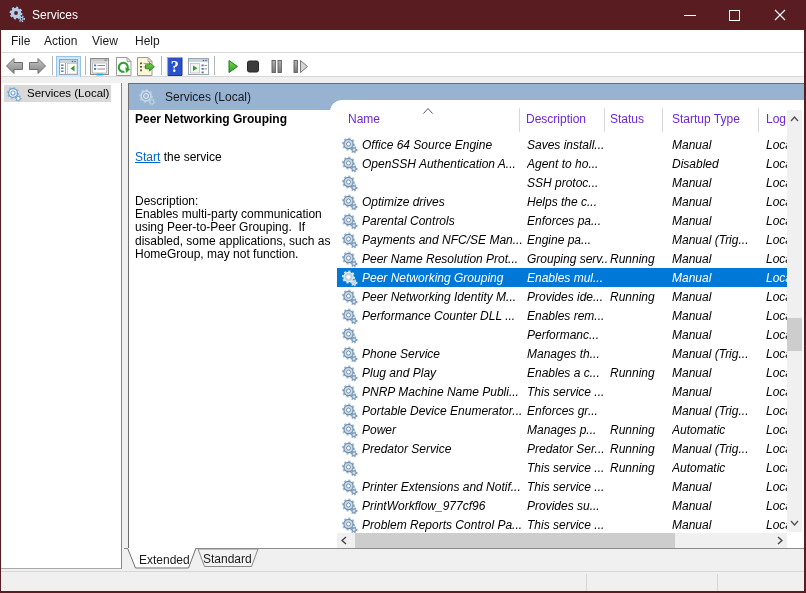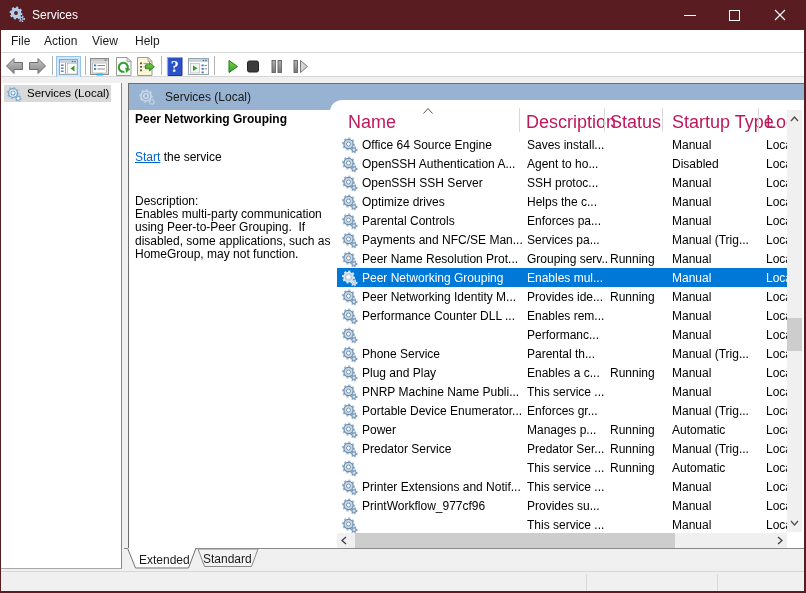--- a/index.html
+++ b/index.html
@@ -23,23 +23,23 @@
 #pane { left:128px; top:83px; width:676px; height:465px; background:#fff; border-top:1px solid #6d6d6d; border-left:1px solid #6d6d6d; }
 #band { position:absolute; left:0; top:0; width:675px; height:26px; background:#97b3d1; }
 #bandtext { position:absolute; left:36px; top:6px; color:#1a1a1a; }
 #listpanel { position:absolute; left:201px; top:16px; width:474px; height:448px; background:#fff; border-radius:12px 0 0 0; }
 
 #infotitle { position:absolute; left:6px; top:28px; font-weight:bold; font-size:12px; }
 #startline { position:absolute; left:6px; top:66px; }
 #startlink { color:#0066cc; text-decoration:underline; }
 #descblock { position:absolute; left:6px; top:111px; width:210px; line-height:13.2px; font-size:12px; }
 
-.hdrtext { position:absolute; top:0; font-size:18px; color:#be185d; white-space:nowrap; }
+.hdrtext { position:absolute; top:0; font-size:12px; color:#6d28d9; white-space:nowrap; }
 .hdrsep { position:absolute; width:1px; height:24px; background:#d8d8d8; }
-.row { position:absolute; left:208px; width:450px; height:19px; }
+.row { position:absolute; left:208px; width:450px; height:19px;font-style:italic; }
 .rname { position:absolute; left:25px; top:3px; width:162px; overflow:hidden; white-space:nowrap; }
 .rdesc { position:absolute; left:190px; top:3px; width:80px; overflow:hidden; white-space:nowrap; }
 .rstat { position:absolute; left:273px; top:3px; }
 .rstart { position:absolute; left:335px; top:3px; width:86px; overflow:hidden; white-space:nowrap; }
 .rlog { position:absolute; left:429px; top:3px; width:21px; overflow:hidden; white-space:nowrap; }
 .gicon { position:absolute; left:4px; top:2px; }
 
 #vsb { position:absolute; left:658px; top:26px; width:15px; height:422px; background:#f0f0f0; }
 #vthumb { position:absolute; left:0; top:208px; width:15px; height:33px; background:#cdcdcd; }
 #hsb { position:absolute; left:208px; top:449px; width:450px; height:15px; background:#f0f0f0; }
@@ -240,21 +240,20 @@
         <svg class="gicon" width="17" height="17" viewBox="0 0 17 17">
           <g fill="none">
             <circle cx="7.5" cy="7" r="5.4" stroke="#a4bdd4" stroke-width="2.4" stroke-dasharray="2.05 2.05"></circle>
             <circle cx="7.5" cy="7" r="4.6" fill="#ccdae8" stroke="#6b8cab" stroke-width="1.2"></circle>
             <circle cx="7.5" cy="7" r="2" fill="#fdfdfd" stroke="#6b8cab" stroke-width="0.9"></circle>
             <circle cx="13" cy="12.8" r="2.8" stroke="#8ba6c0" stroke-width="1.5" stroke-dasharray="1.35 1.35"></circle>
             <circle cx="13" cy="12.8" r="2.1" fill="#b3c6d9" stroke="#6b8cab" stroke-width="0.9"></circle>
             <circle cx="13" cy="12.8" r="0.8" fill="#eef3f8"></circle>
           </g>
         </svg>
-        <div class="rname">OpenSSH SSH Server</div>
         <div class="rdesc">SSH protoc...</div>
         <div class="rstat"></div>
         <div class="rstart">Manual</div>
         <div class="rlog">Loca</div>
       </div>
       <div class="row" style="top:108px;">
         <svg class="gicon" width="17" height="17" viewBox="0 0 17 17">
           <g fill="none">
             <circle cx="7.5" cy="7" r="5.4" stroke="#a4bdd4" stroke-width="2.4" stroke-dasharray="2.05 2.05"></circle>
             <circle cx="7.5" cy="7" r="4.6" fill="#ccdae8" stroke="#6b8cab" stroke-width="1.2"></circle>
@@ -292,21 +291,21 @@
           <g fill="none">
             <circle cx="7.5" cy="7" r="5.4" stroke="#a4bdd4" stroke-width="2.4" stroke-dasharray="2.05 2.05"></circle>
             <circle cx="7.5" cy="7" r="4.6" fill="#ccdae8" stroke="#6b8cab" stroke-width="1.2"></circle>
             <circle cx="7.5" cy="7" r="2" fill="#fdfdfd" stroke="#6b8cab" stroke-width="0.9"></circle>
             <circle cx="13" cy="12.8" r="2.8" stroke="#8ba6c0" stroke-width="1.5" stroke-dasharray="1.35 1.35"></circle>
             <circle cx="13" cy="12.8" r="2.1" fill="#b3c6d9" stroke="#6b8cab" stroke-width="0.9"></circle>
             <circle cx="13" cy="12.8" r="0.8" fill="#eef3f8"></circle>
           </g>
         </svg>
         <div class="rname">Payments and NFC/SE Man...</div>
-        <div class="rdesc">Services pa...</div>
+        <div class="rdesc">Engine pa...</div>
         <div class="rstat"></div>
         <div class="rstart">Manual (Trig...</div>
         <div class="rlog">Loca</div>
       </div>
       <div class="row" style="top:165px;">
         <svg class="gicon" width="17" height="17" viewBox="0 0 17 17">
           <g fill="none">
             <circle cx="7.5" cy="7" r="5.4" stroke="#a4bdd4" stroke-width="2.4" stroke-dasharray="2.05 2.05"></circle>
             <circle cx="7.5" cy="7" r="4.6" fill="#ccdae8" stroke="#6b8cab" stroke-width="1.2"></circle>
             <circle cx="7.5" cy="7" r="2" fill="#fdfdfd" stroke="#6b8cab" stroke-width="0.9"></circle>
@@ -393,21 +392,21 @@
           <g fill="none">
             <circle cx="7.5" cy="7" r="5.4" stroke="#a4bdd4" stroke-width="2.4" stroke-dasharray="2.05 2.05"></circle>
             <circle cx="7.5" cy="7" r="4.6" fill="#ccdae8" stroke="#6b8cab" stroke-width="1.2"></circle>
             <circle cx="7.5" cy="7" r="2" fill="#fdfdfd" stroke="#6b8cab" stroke-width="0.9"></circle>
             <circle cx="13" cy="12.8" r="2.8" stroke="#8ba6c0" stroke-width="1.5" stroke-dasharray="1.35 1.35"></circle>
             <circle cx="13" cy="12.8" r="2.1" fill="#b3c6d9" stroke="#6b8cab" stroke-width="0.9"></circle>
             <circle cx="13" cy="12.8" r="0.8" fill="#eef3f8"></circle>
           </g>
         </svg>
         <div class="rname">Phone Service</div>
-        <div class="rdesc">Parental th...</div>
+        <div class="rdesc">Manages th...</div>
         <div class="rstat"></div>
         <div class="rstart">Manual (Trig...</div>
         <div class="rlog">Loca</div>
       </div>
       <div class="row" style="top:279px;">
         <svg class="gicon" width="17" height="17" viewBox="0 0 17 17">
           <g fill="none">
             <circle cx="7.5" cy="7" r="5.4" stroke="#a4bdd4" stroke-width="2.4" stroke-dasharray="2.05 2.05"></circle>
             <circle cx="7.5" cy="7" r="4.6" fill="#ccdae8" stroke="#6b8cab" stroke-width="1.2"></circle>
             <circle cx="7.5" cy="7" r="2" fill="#fdfdfd" stroke="#6b8cab" stroke-width="0.9"></circle>
@@ -544,20 +543,21 @@
         <svg class="gicon" width="17" height="17" viewBox="0 0 17 17">
           <g fill="none">
             <circle cx="7.5" cy="7" r="5.4" stroke="#a4bdd4" stroke-width="2.4" stroke-dasharray="2.05 2.05"></circle>
             <circle cx="7.5" cy="7" r="4.6" fill="#ccdae8" stroke="#6b8cab" stroke-width="1.2"></circle>
             <circle cx="7.5" cy="7" r="2" fill="#fdfdfd" stroke="#6b8cab" stroke-width="0.9"></circle>
             <circle cx="13" cy="12.8" r="2.8" stroke="#8ba6c0" stroke-width="1.5" stroke-dasharray="1.35 1.35"></circle>
             <circle cx="13" cy="12.8" r="2.1" fill="#b3c6d9" stroke="#6b8cab" stroke-width="0.9"></circle>
             <circle cx="13" cy="12.8" r="0.8" fill="#eef3f8"></circle>
           </g>
         </svg>
+        <div class="rname">Problem Reports Control Pa...</div>
         <div class="rdesc">This service ...</div>
         <div class="rstat"></div>
         <div class="rstart">Manual</div>
         <div class="rlog">Loca</div>
       </div>
     </div>
   <div id="vsb">
     <div id="vthumb"></div>
     <svg class="sbtn" style="left:3px;top:6px" width="9" height="6" viewBox="0 0 9 6">
         <path d="M1 5 L4.5 1 L8 5" fill="none" stroke="#505050" stroke-width="1.3"></path>

